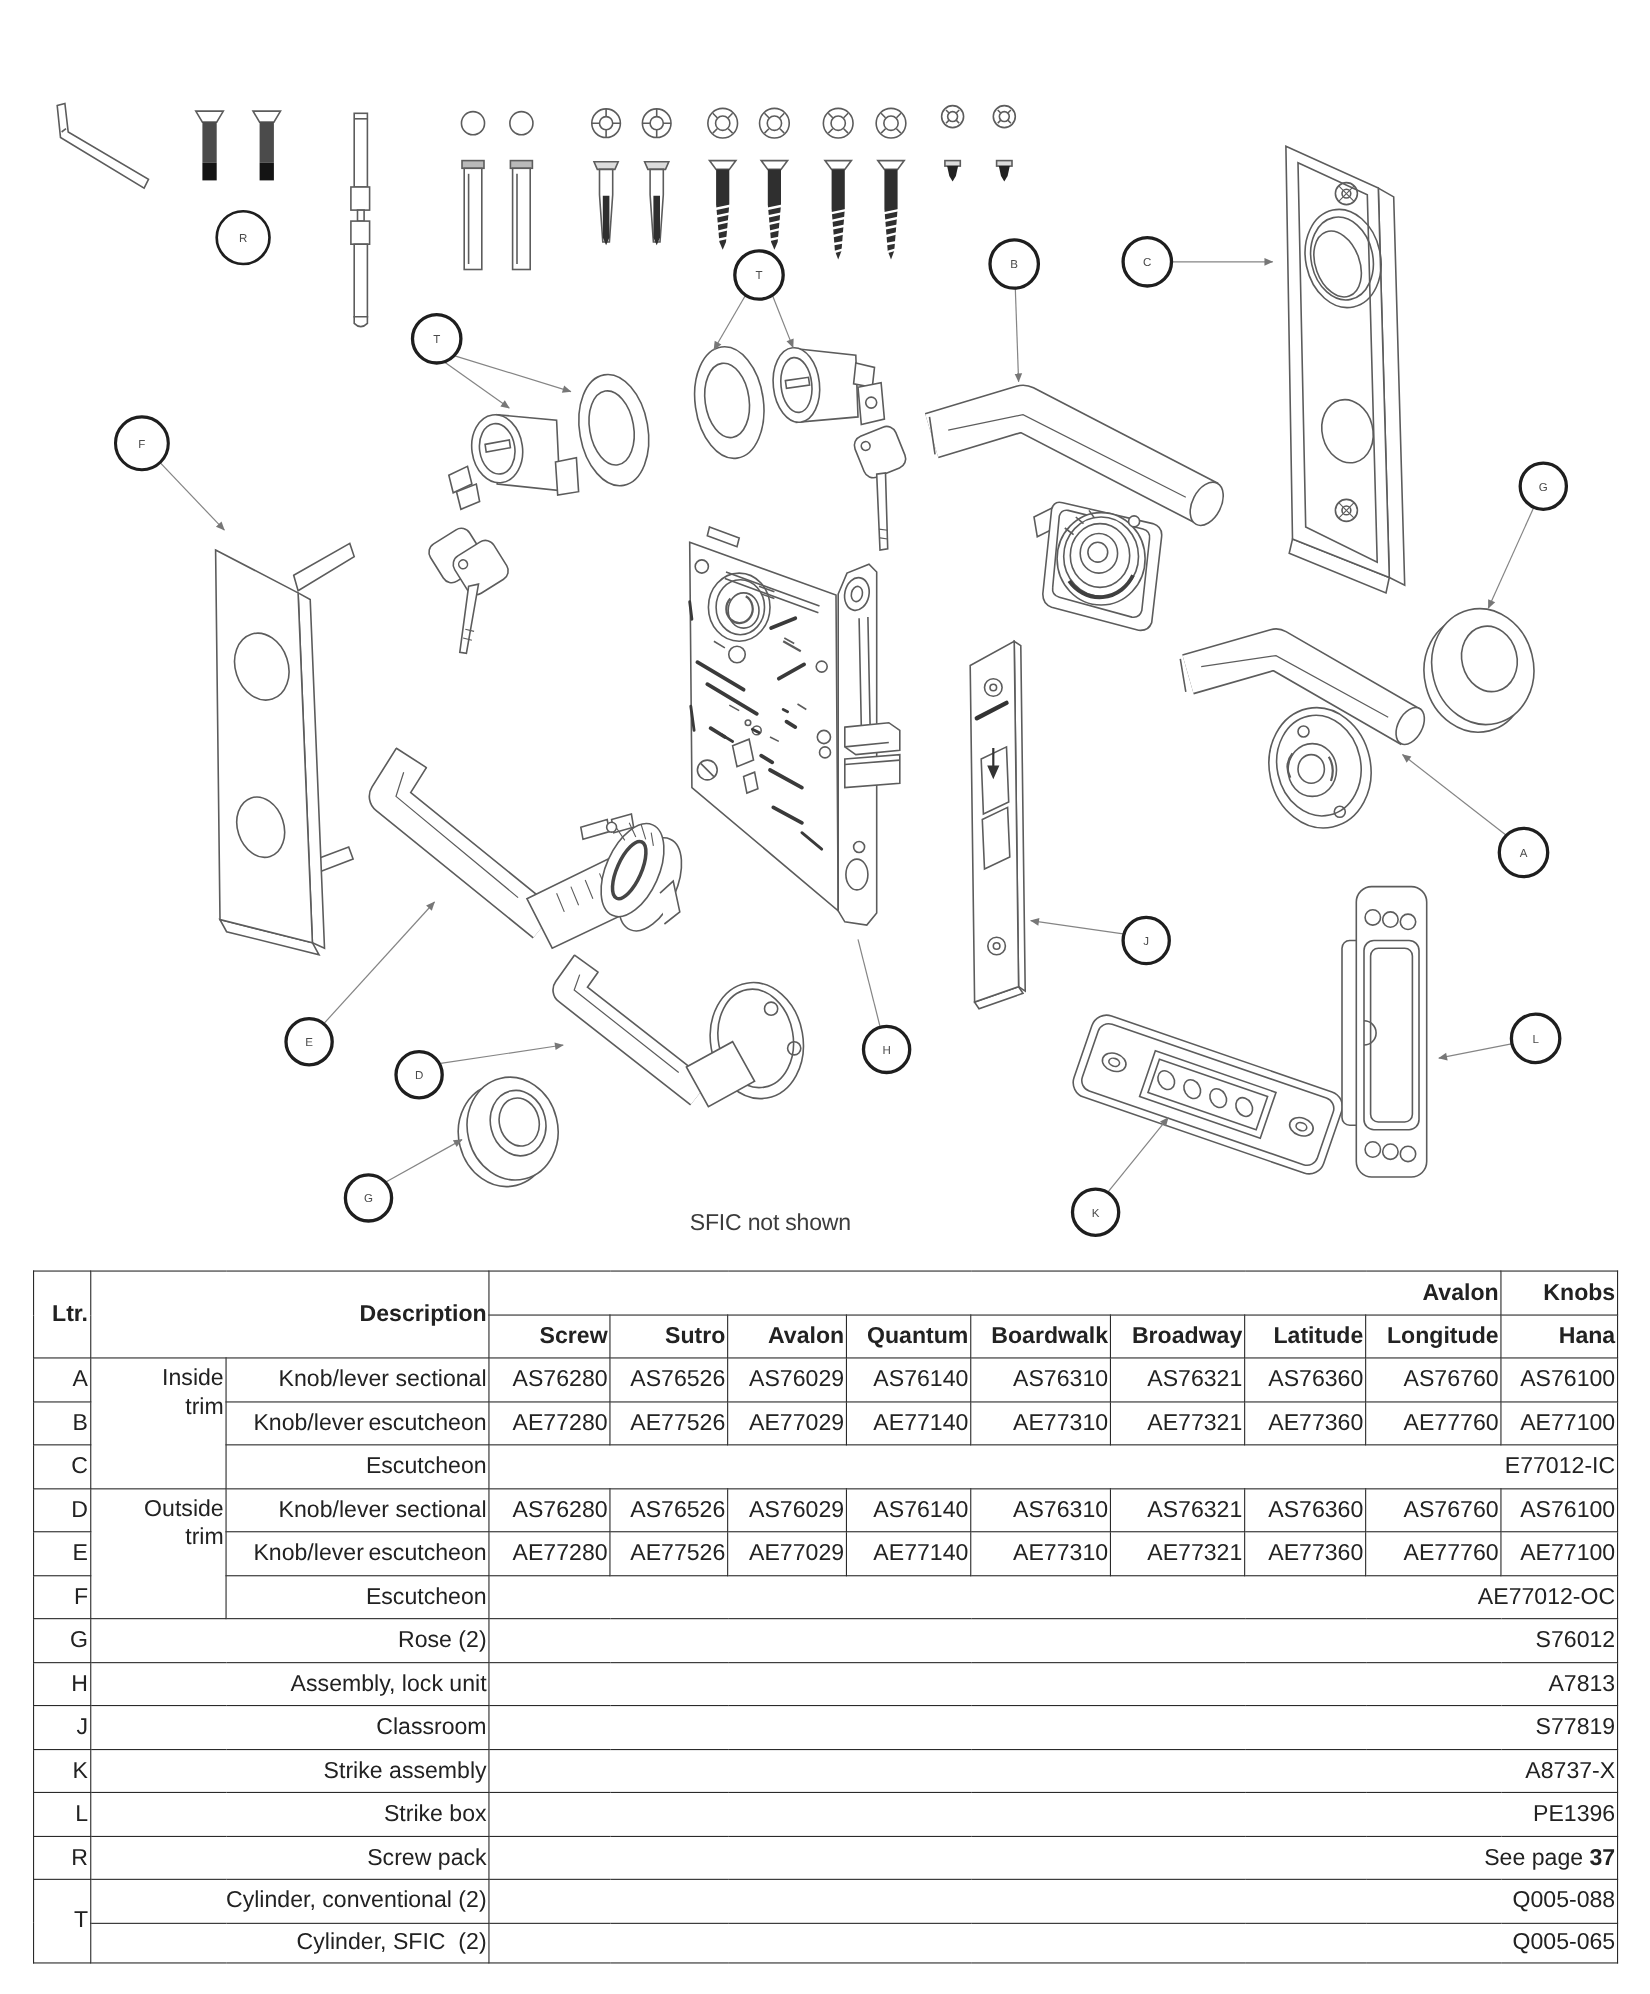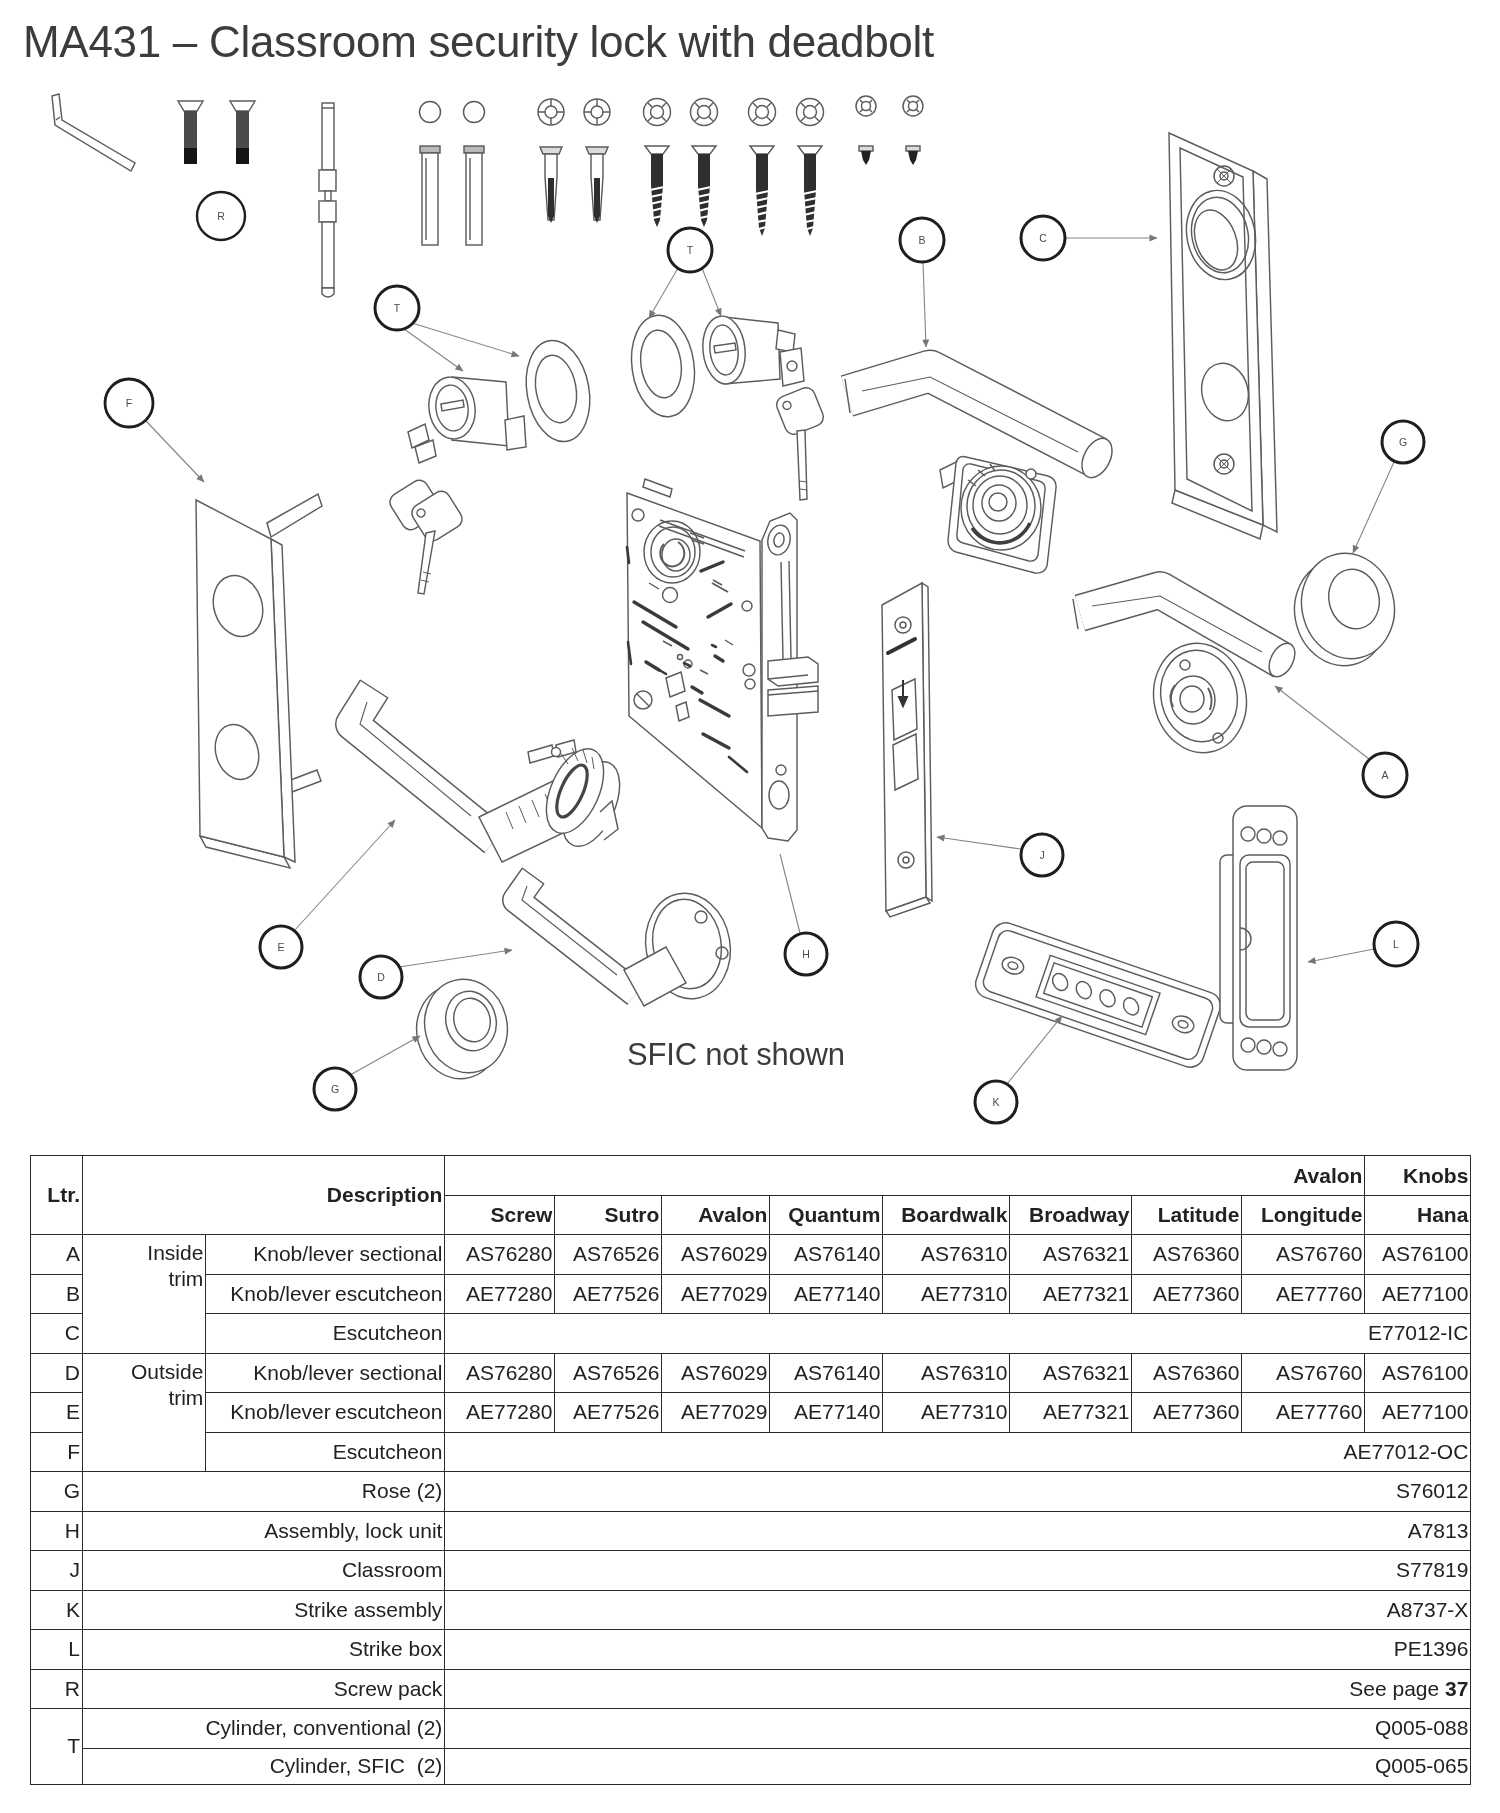--- a/index.html
+++ b/index.html
@@ -1,28 +1,27 @@
 <!DOCTYPE html>
 <html><head>
 <meta charset="utf-8">
 <style>
 html,body{margin:0;padding:0;background:#fff;}
 #page{position:relative;width:1500px;height:1813px;background:#fff;overflow:hidden;font-family:"Liberation Sans",sans-serif;}
 h1{position:absolute;left:23px;top:17px;margin:0;font-size:44px;font-weight:400;color:#3c3c3c;letter-spacing:-0.3px;}
-#sfic{position:absolute;left:627px;top:1037px;font-size:31px;color:#3c3c3c;letter-spacing:-0.2px;}
+#sfic{position:absolute;left:627px;top:1100px;font-size:21px;color:#3c3c3c;letter-spacing:-0.2px;}
 table{position:absolute;left:30px;top:1155px;border-collapse:collapse;table-layout:fixed;color:#262626;text-align:right;}
 td{border:1.8px solid #2a2a2a;font-size:21px;color:#222;padding:0 2px 0 8px;vertical-align:middle;overflow:hidden;white-space:nowrap;}
 td.b{font-weight:bold;}
 td.vt{vertical-align:top;padding-top:5px;white-space:normal;line-height:26px;padding-left:48px;}
 svg#diag{position:absolute;left:0;top:0;}
 </style>
 </head>
 <body>
 <div id="page">
-<h1>MA431 – Classroom security lock with deadbolt</h1>
 <div id="sfic">SFIC not shown</div>
 <table>
 <colgroup>
 <col style="width:52px">
         <col style="width:96px">
         <col style="width:239px">
         <col style="width:110px">
         <col style="width:107px">
         <col style="width:108px">
         <col style="width:113px">

